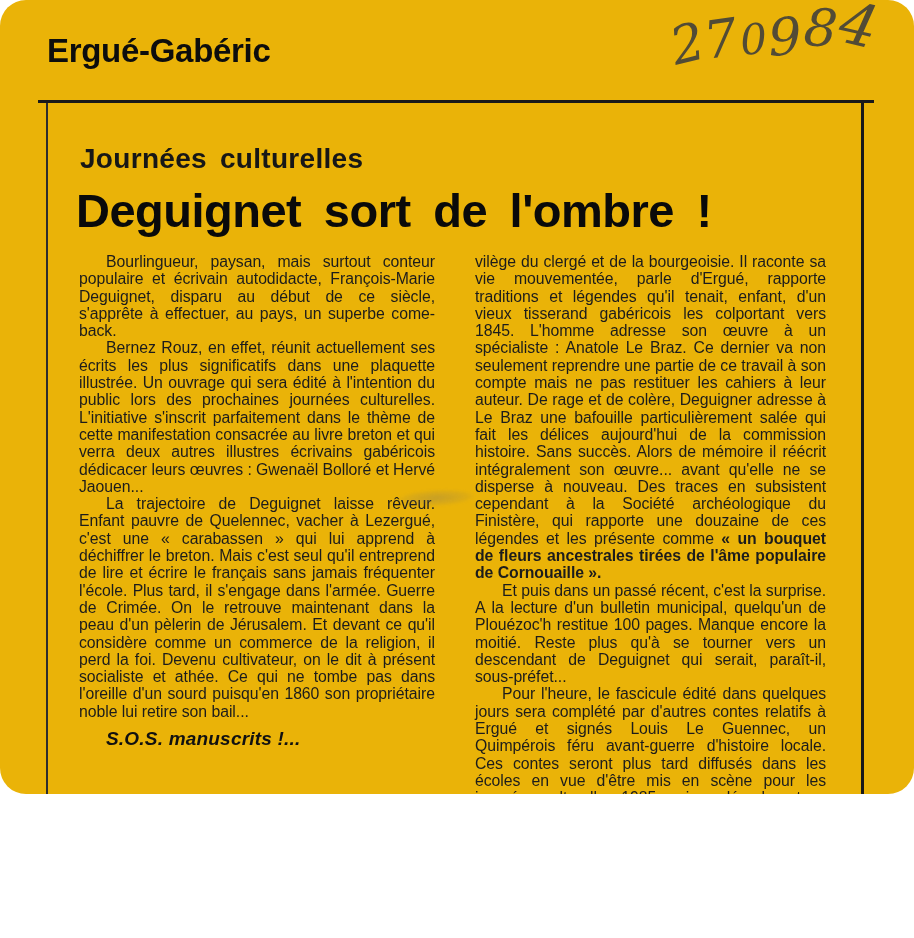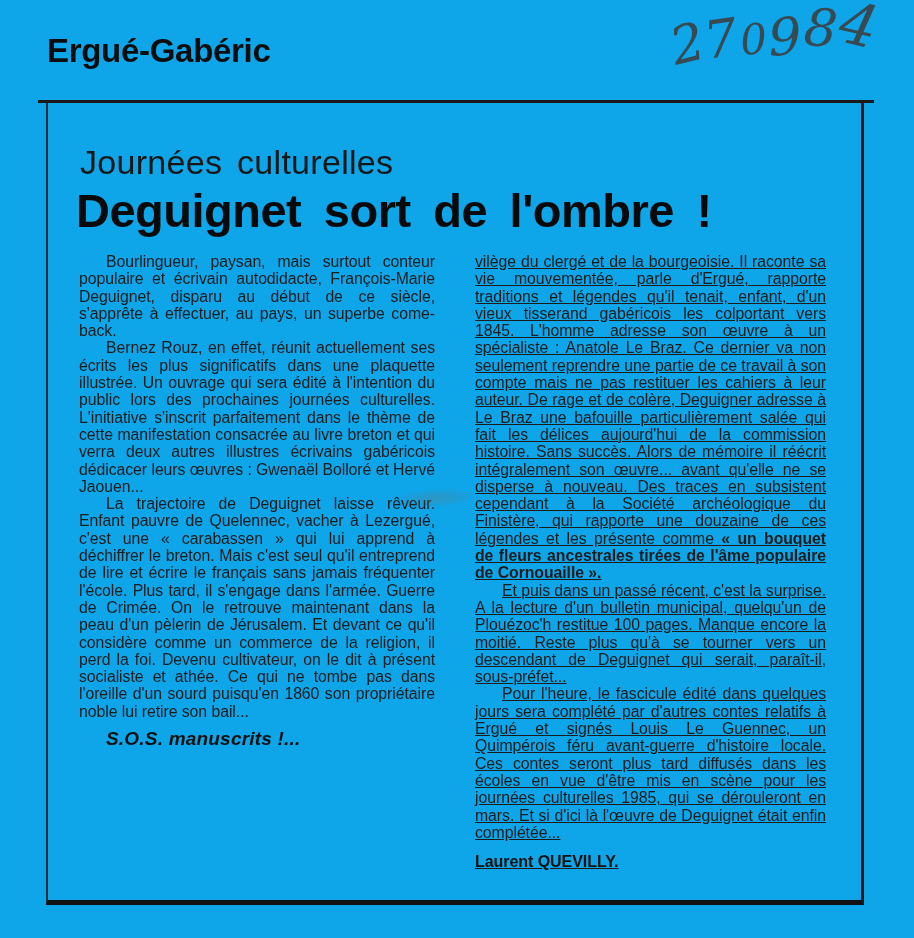--- a/index.html
+++ b/index.html
@@ -1,18 +1,18 @@
 <!DOCTYPE html>
 <html lang="fr"><head>
 <meta charset="utf-8">
 <style>
   html,body{margin:0;padding:0;background:#ffffff;}
   .scan{
-    position:relative;width:914px;height:938px;background:#0ea5e9;
-    font-family:"Liberation Sans",sans-serif;color:#1b1b1b;overflow:hidden;
+    position:relative;width:914px;height:794px;background:#eab308;
+    font-family:"Liberation Sans",sans-serif;color:#1b1b1b;overflow:hidden;border-radius:26px;
   }
   
   .masthead-title{
     position:absolute;left:47px;top:32px;margin:0;
     font-size:33px;font-weight:bold;letter-spacing:-0.3px;color:#0d0d0d;
   }
   
   .handwritten{
     position:absolute;left:668px;top:6px;display:flex;align-items:flex-start;
     font-family:"DejaVu Serif",serif;font-style:italic;font-size:52px;
@@ -27,36 +27,36 @@
   .d5{transform:rotate(13deg) translateY(-10px);font-size:58px;margin-left:1px;}
   
   .section-rule{position:absolute;left:38px;top:100px;width:836px;height:3px;background:#1a1a1a;}
   .article-box{
     position:absolute;left:46px;top:103px;width:813px;height:797px;
     border-left:2px solid #2e2e2e;border-right:3px solid #191919;border-bottom:5px solid #121212;
     overflow:hidden;
   }
   .kicker{
     position:absolute;left:32px;top:40px;margin:0;
-    font-size:34px;font-weight:normal;color:#171717;word-spacing:5px;letter-spacing:0.3px;text-align:center;
+    font-size:28px;font-weight:bold;color:#171717;word-spacing:5px;letter-spacing:0.3px;text-align:center;
   }
   .headline{
     position:absolute;left:28px;top:80px;margin:0;
     font-size:47px;font-weight:bold;color:#0a0a0a;word-spacing:10px;letter-spacing:-0.5px;white-space:nowrap;
   }
   .columns{
     position:absolute;left:31px;top:150px;width:763px;
     display:flex;gap:40px;
   }
   .col{
     text-align:justify;font-size:15.8px;line-height:17.3px;color:#1c1c1c;
     letter-spacing:-0.05px;
   }
   .col-left{width:356px;flex:0 0 356px;}
-  .col-right{width:351px;flex:0 0 351px;text-decoration:underline;}
+  .col-right{width:351px;flex:0 0 351px;}
   .col p{margin:0;text-indent:27px;}
   .col p.noindent{text-indent:0;}
   .bold-inline{font-weight:bold;}
   .sos{font-size:19px;font-weight:bold;margin:10px 0 7px;text-indent:27px;letter-spacing:0.2px;color:#111;font-style:italic;}
   .byline{font-weight:bold;text-align:left;padding-right:20px;margin-top:12px;font-size:16px;color:#111;}
   
   .smudge{
     position:absolute;left:398px;top:490px;width:76px;height:16px;
     background:radial-gradient(ellipse at center,rgba(120,114,106,0.30) 0%,rgba(120,114,106,0.12) 55%,transparent 75%);
     filter:blur(1px);transform:rotate(-3deg);

